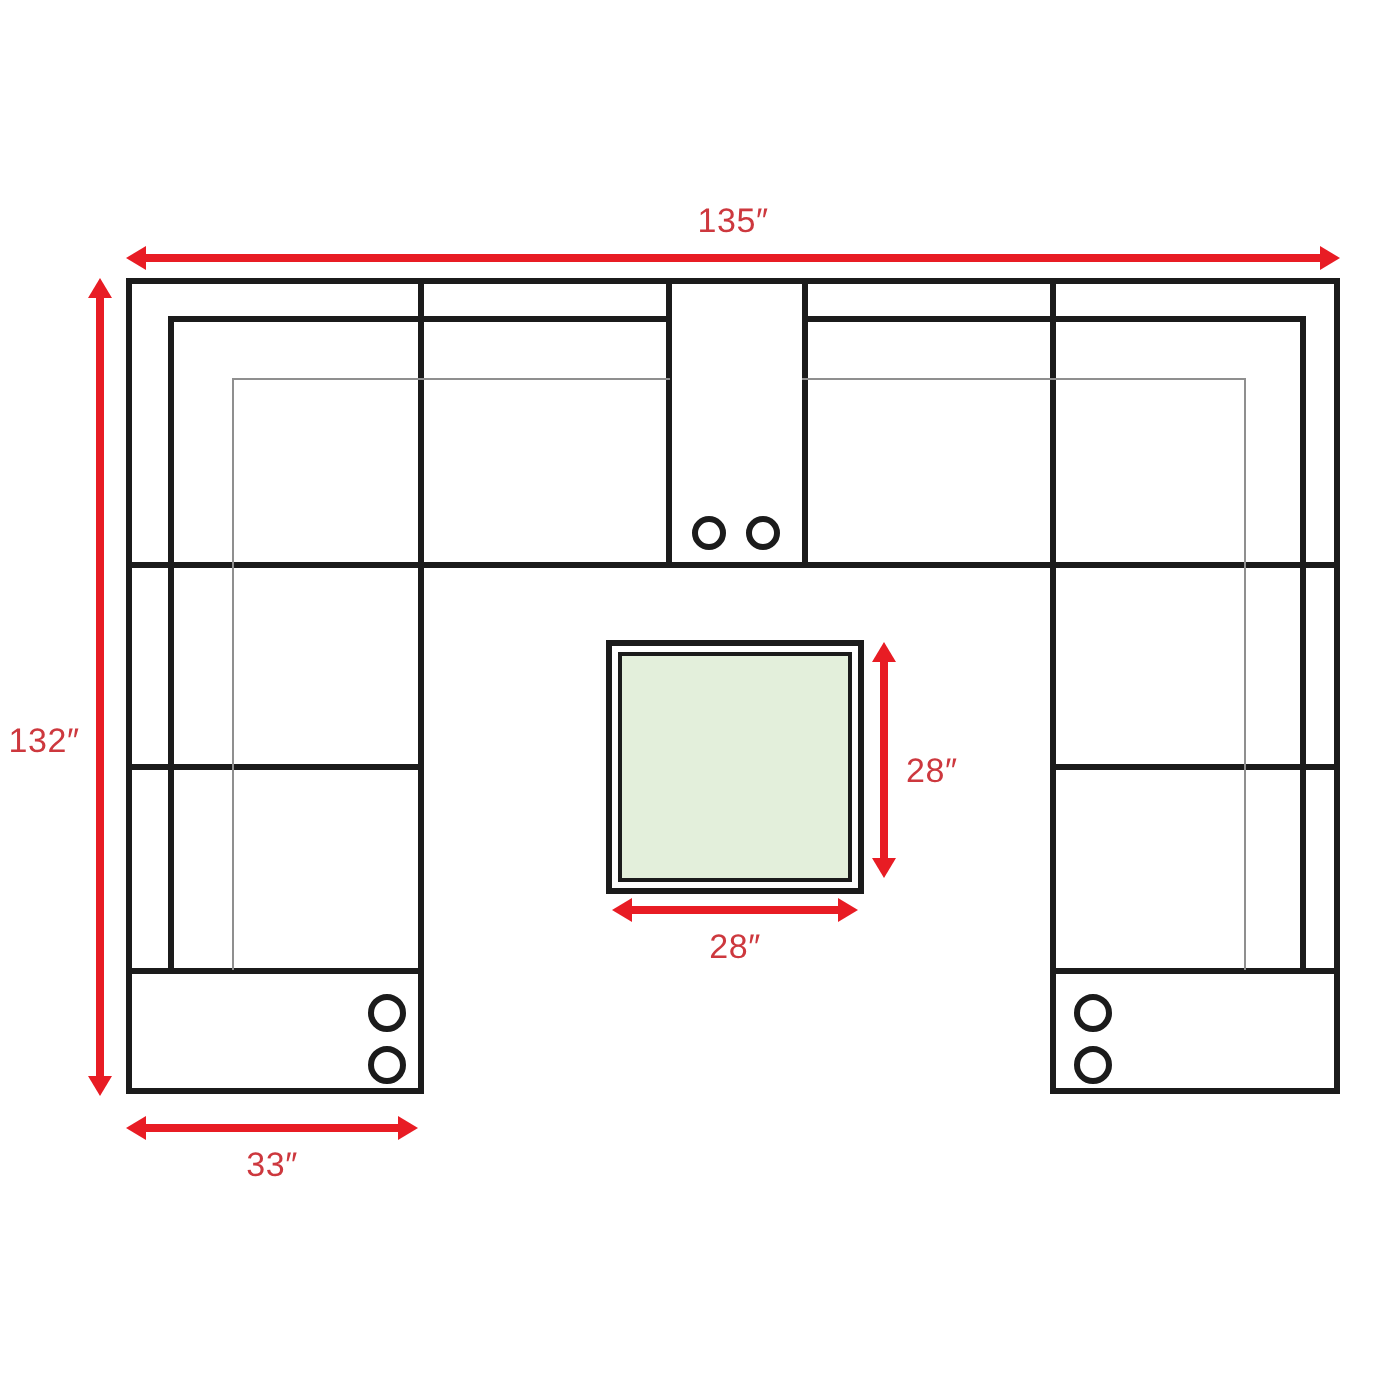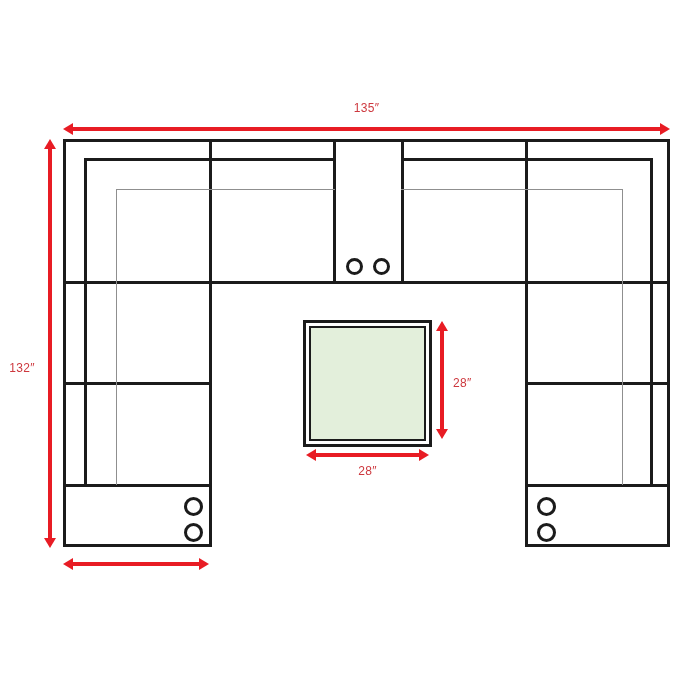--- a/index.html
+++ b/index.html
@@ -31,21 +31,21 @@
   .arrow.vert  .bar{top:7px;bottom:7px;left:50%;margin-left:-2px;width:4px;}
   .head{position:absolute;width:0;height:0;}
   .arrow.horiz .head-w{left:0;top:50%;margin-top:-6px;border:6px solid transparent;
     border-left:none;border-right:10px solid var(--arrow);}
   .arrow.horiz .head-e{right:0;top:50%;margin-top:-6px;border:6px solid transparent;
     border-right:none;border-left:10px solid var(--arrow);}
   .arrow.vert .head-n{top:0;left:50%;margin-left:-6px;border:6px solid transparent;
     border-top:none;border-bottom:10px solid var(--arrow);}
   .arrow.vert .head-s{bottom:0;left:50%;margin-left:-6px;border:6px solid transparent;
     border-bottom:none;border-top:10px solid var(--arrow);}
-  .dim-label{position:absolute;color:var(--label);font-size:12px;line-height:1;
+  .dim-label{position:absolute;color:var(--label);font-size:17px;line-height:1;
     letter-spacing:0.3px;}
   .center{text-align:center;}
 </style>
 </head>
 <body>
 
 <div class="stage">
 
   <div class="ln h3" style="left:63px;top:139px;width:607px"></div>
   <div class="ln h3" style="left:63px;top:281px;width:607px"></div>
@@ -103,16 +103,17 @@
     <div class="head head-s"></div>
   </div>
   <div class="arrow horiz" style="left:306px;top:448px;width:123px;height:14px">
     <div class="bar"></div>
     <div class="head head-w"></div>
     <div class="head head-e"></div>
   </div>
 
   <div class="dim-label center" style="left:63px;top:102px;width:607px">135″</div>
   <div class="dim-label center" style="left:2px;top:362px;width:40px">132″</div>
+  <div class="dim-label center" style="left:63px;top:574px;width:146px">33″</div>
   <div class="dim-label" style="left:453px;top:377px">28″</div>
   <div class="dim-label center" style="left:306px;top:465px;width:123px">28″</div>
 
 </div>
 
 </body></html>

